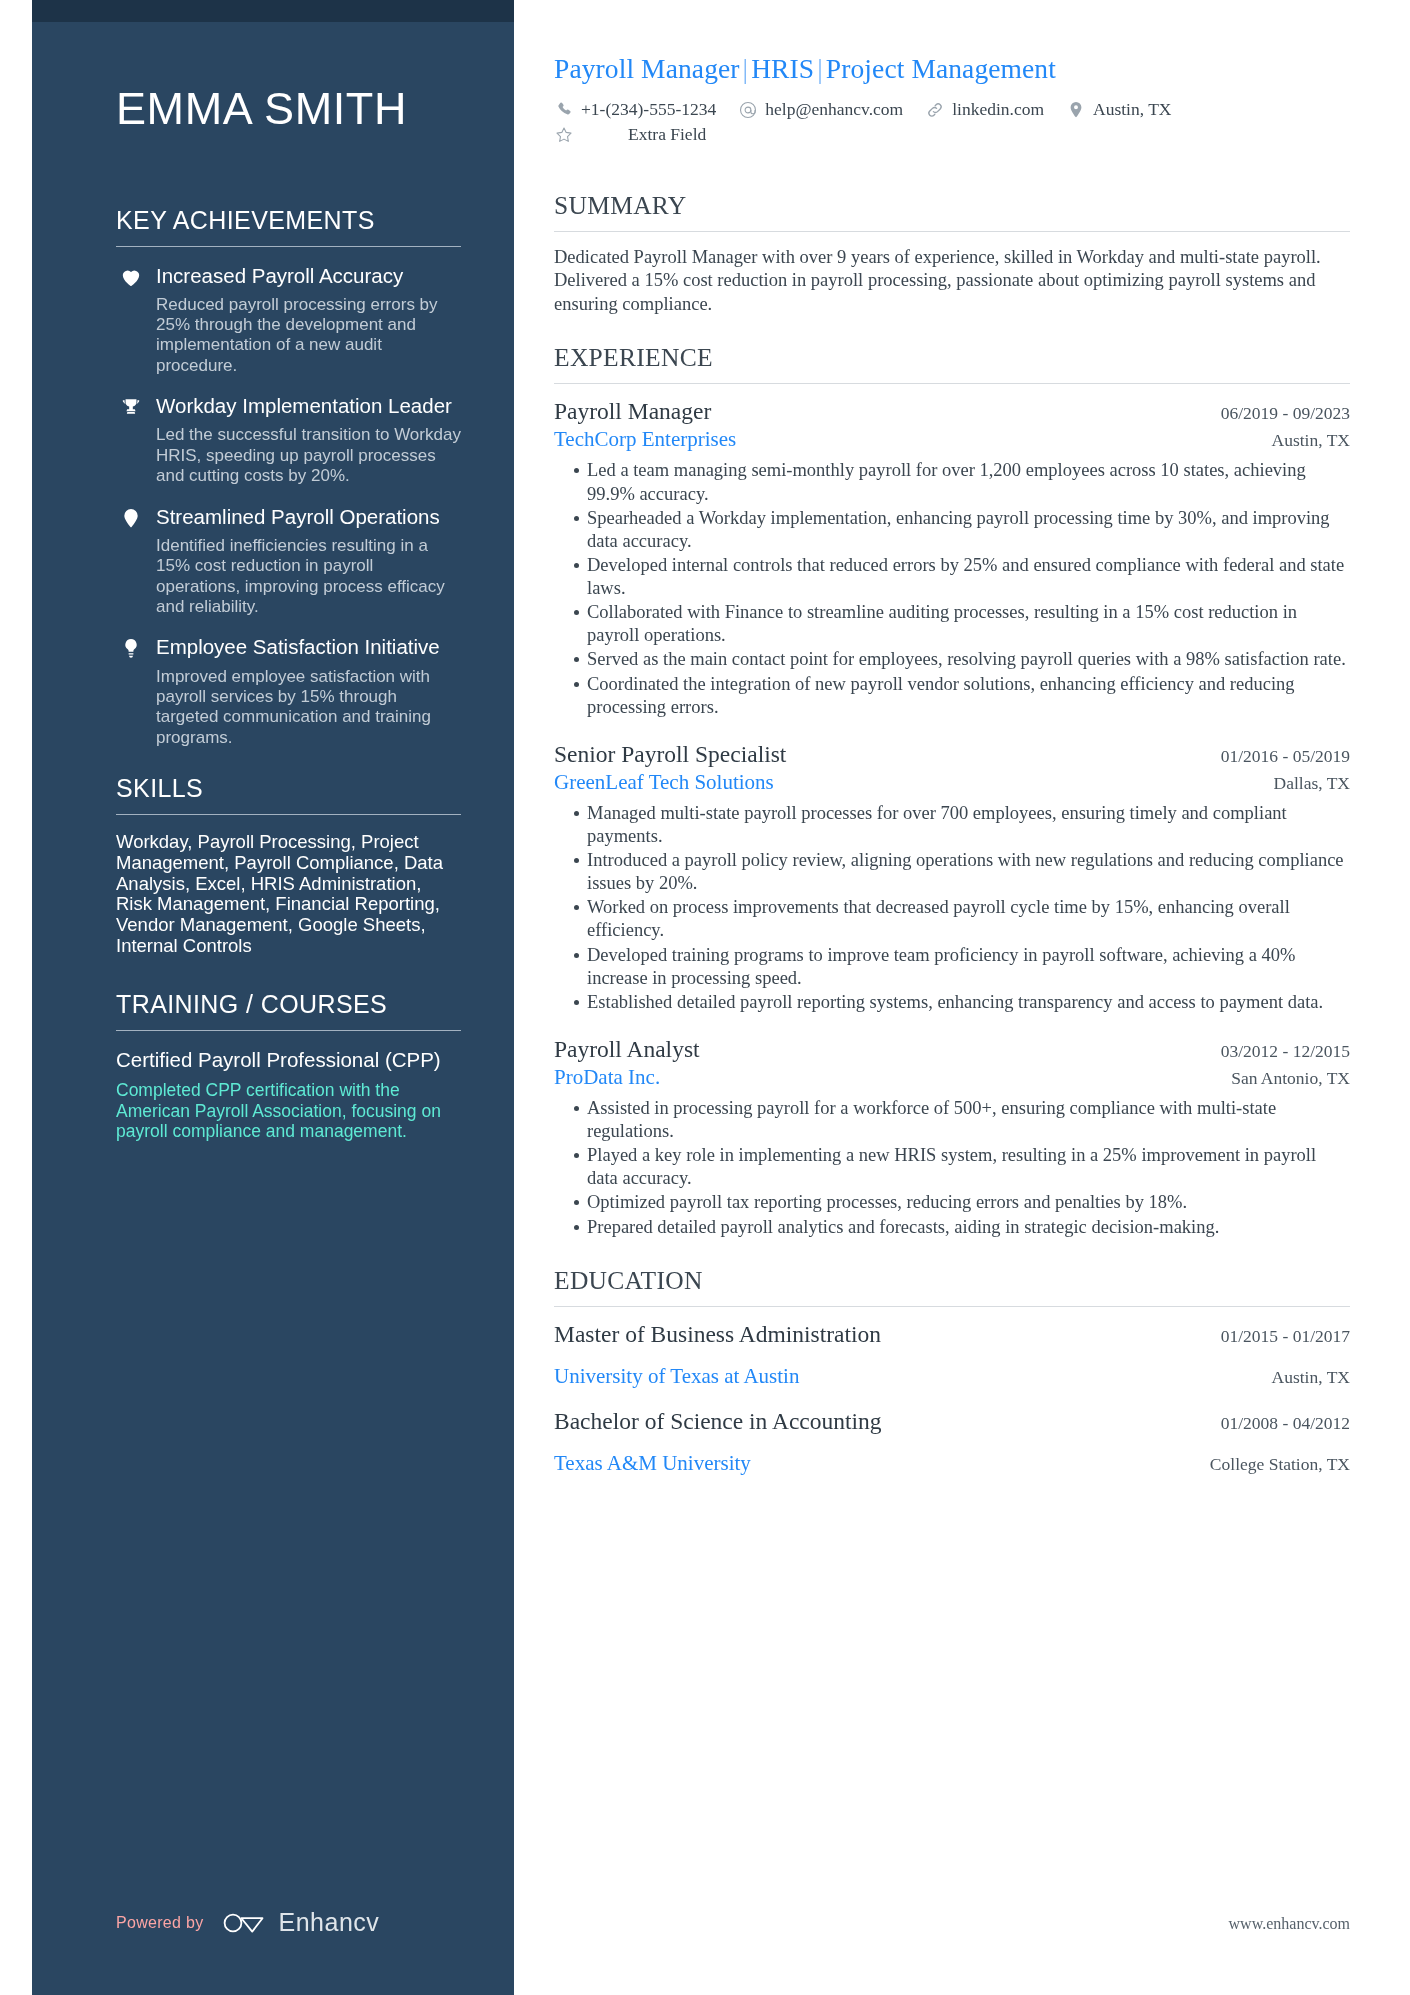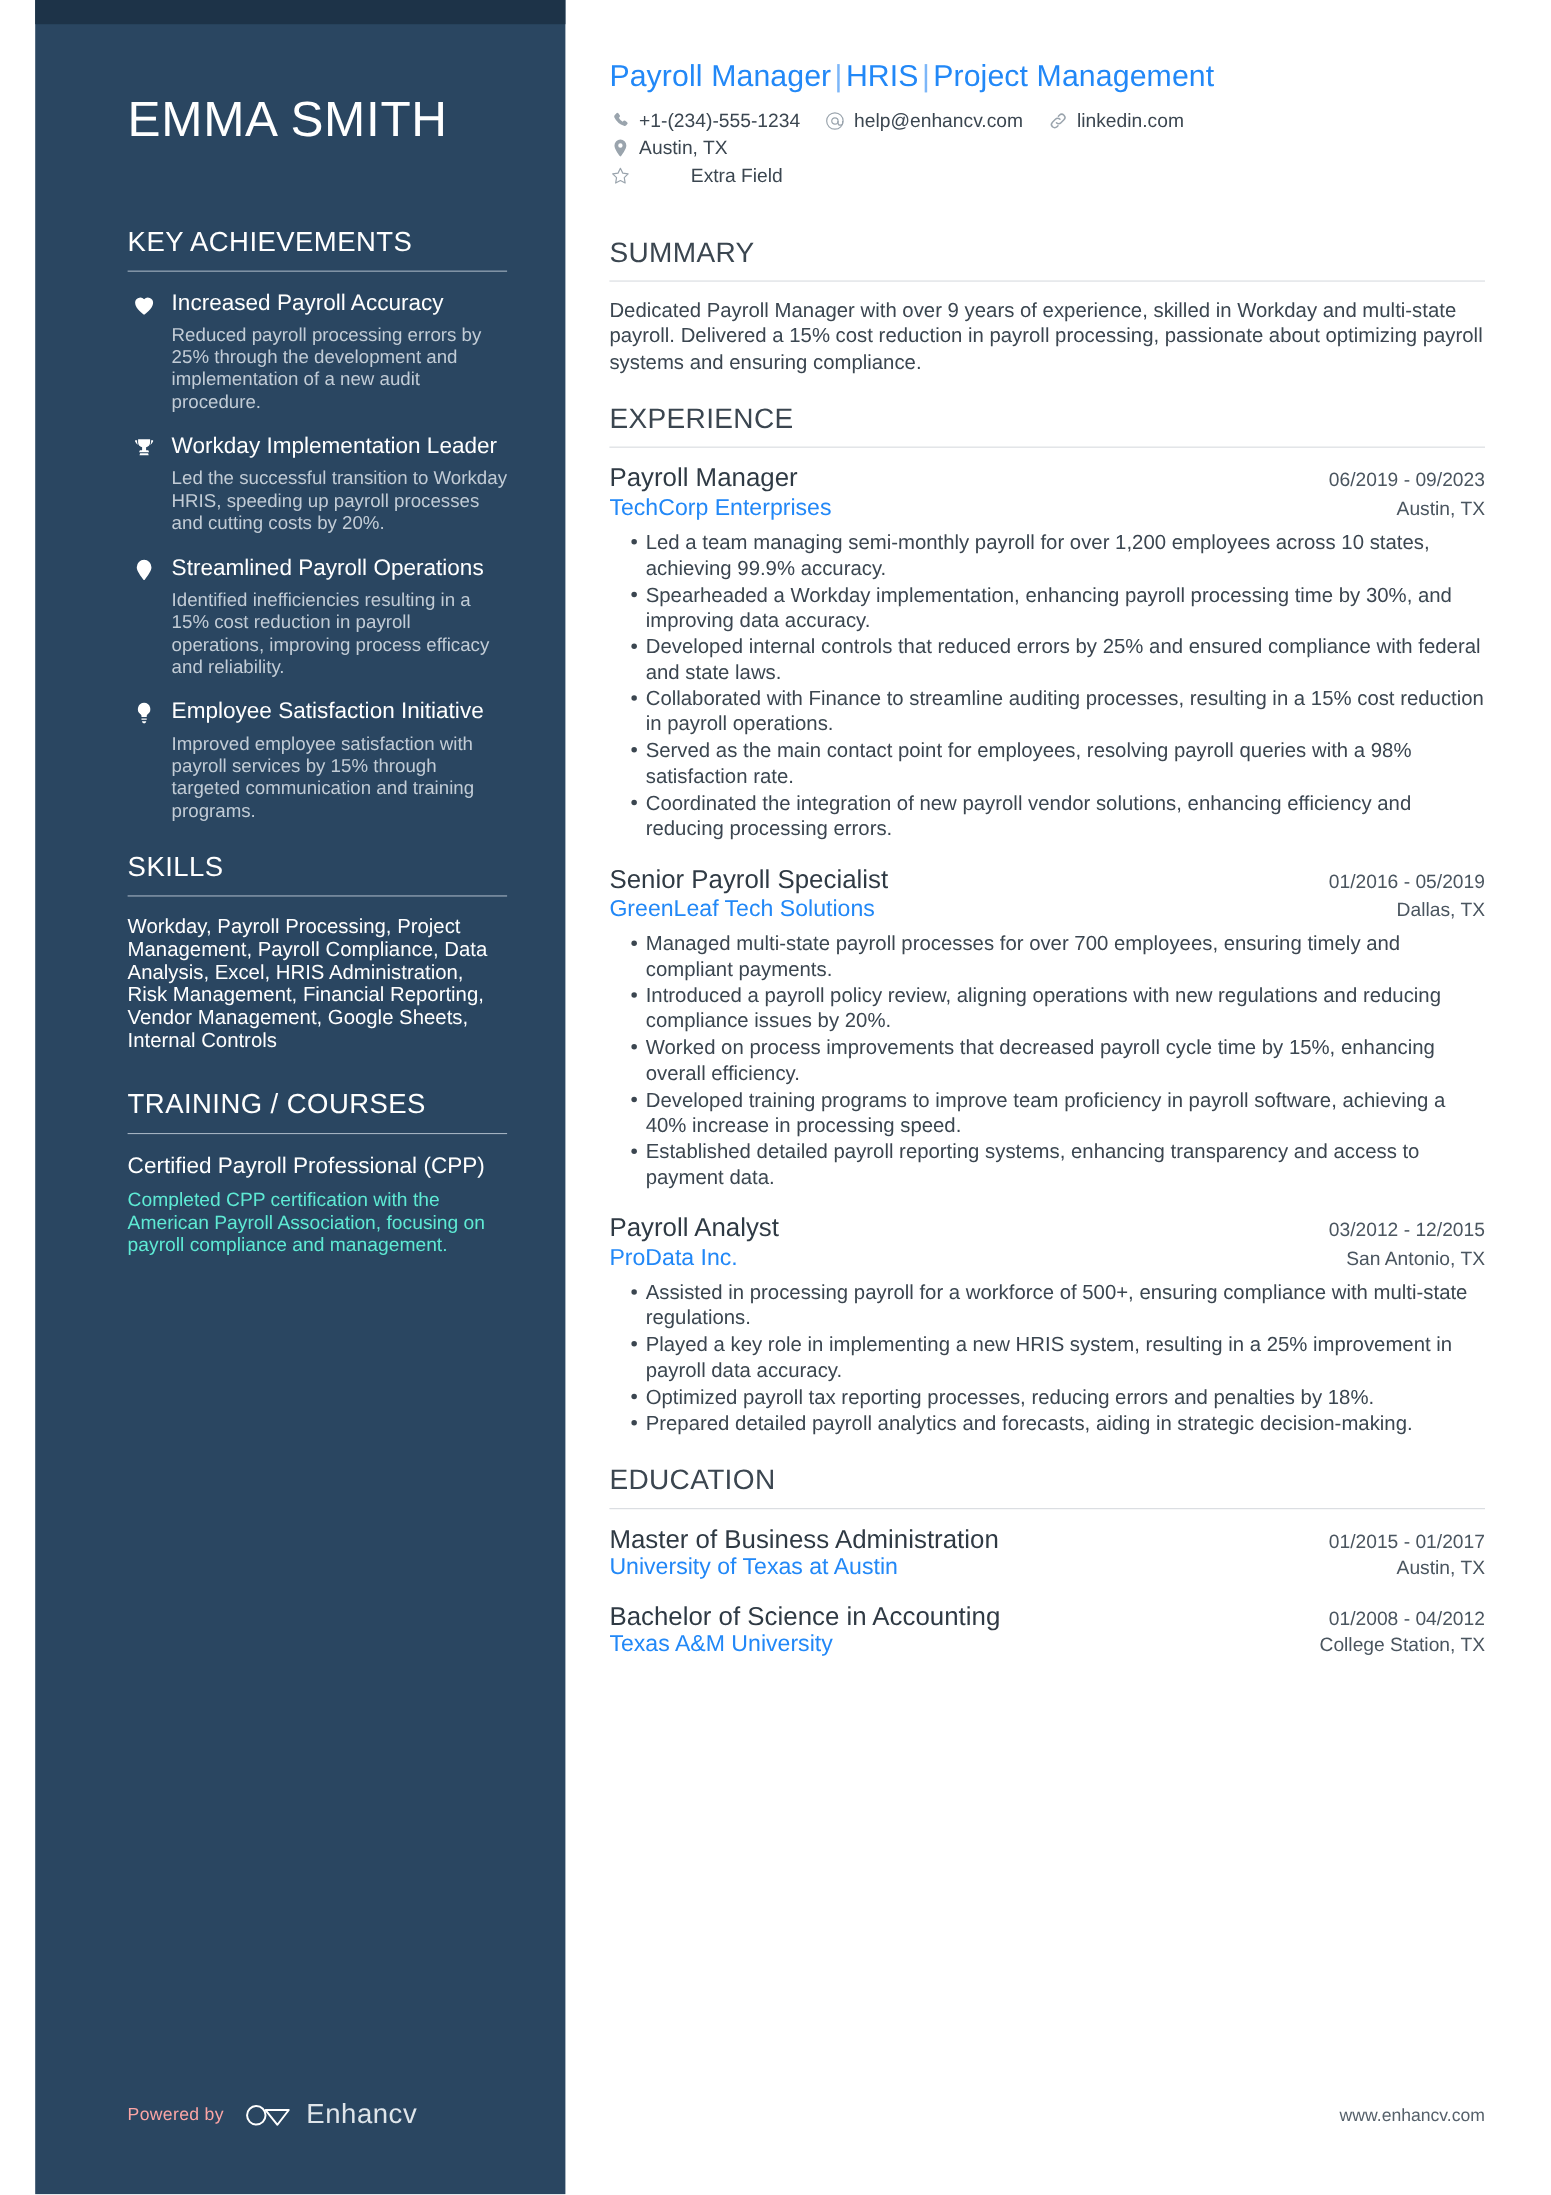--- a/index.html
+++ b/index.html
@@ -127,20 +127,21 @@
     letter-spacing: .5px;
     margin-left: 11px;
     font-weight: 400;
   }
   
   .main {
     flex: 1;
     padding: 53px 60px 0 40px;
     box-sizing: border-box;
     position: relative;
+    font-family: Liberation Serif, serif;
   }
   .headline {
     font-size: 27.5px;
     color: #2288f7;
     font-weight: 400;
     letter-spacing: .1px;
     margin: 0 0 14px 0;
     white-space: nowrap;
   }
   .headline .sep { color: #7cb6f8; padding: 0 3px; }
@@ -235,21 +236,21 @@
   }
   .edu { margin-bottom: 19px; }
   .edu-title {
     font-size: 23.5px;
     color: #2f3a44;
     font-weight: 400;
   }
   .edu-school {
     font-size: 21px;
     color: #2288f7;
-    margin-top: 0;
+    margin-top: 16px;
   }
   .main-footer {
     position: absolute;
     right: 60px;
     bottom: 62px;
     font-size: 16px;
     color: #56616b;
   }
 </style>
 </head>

